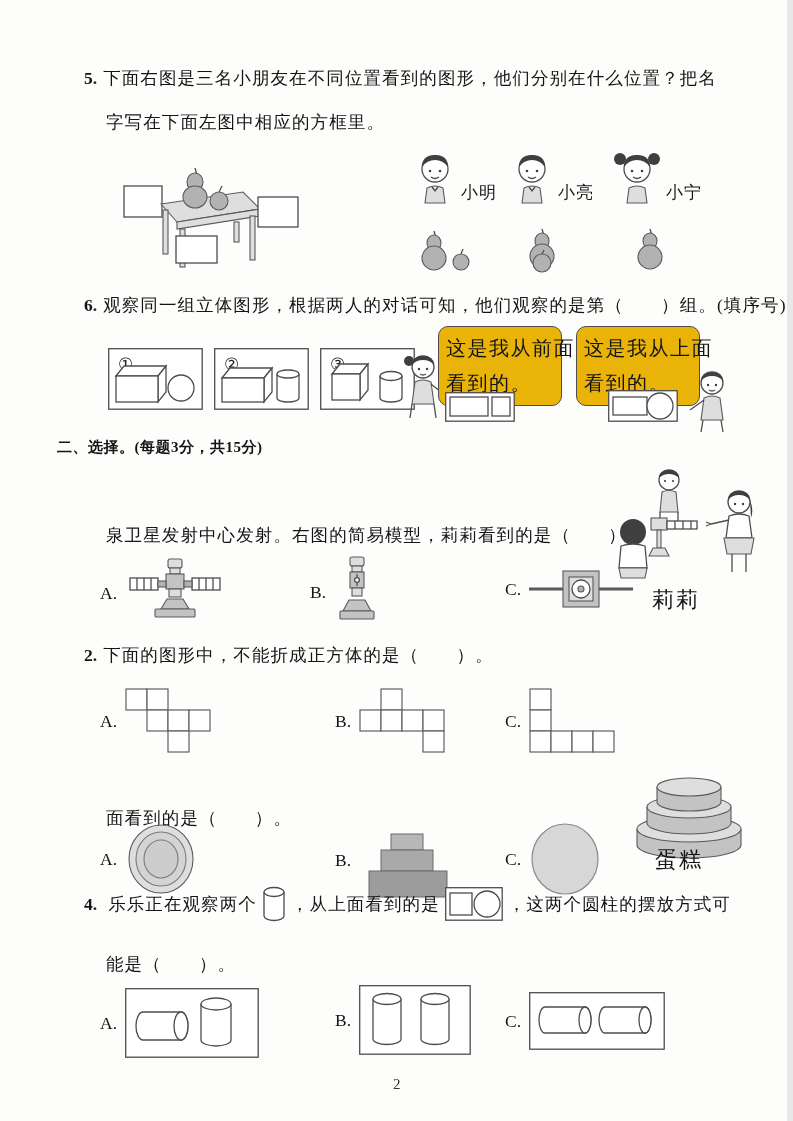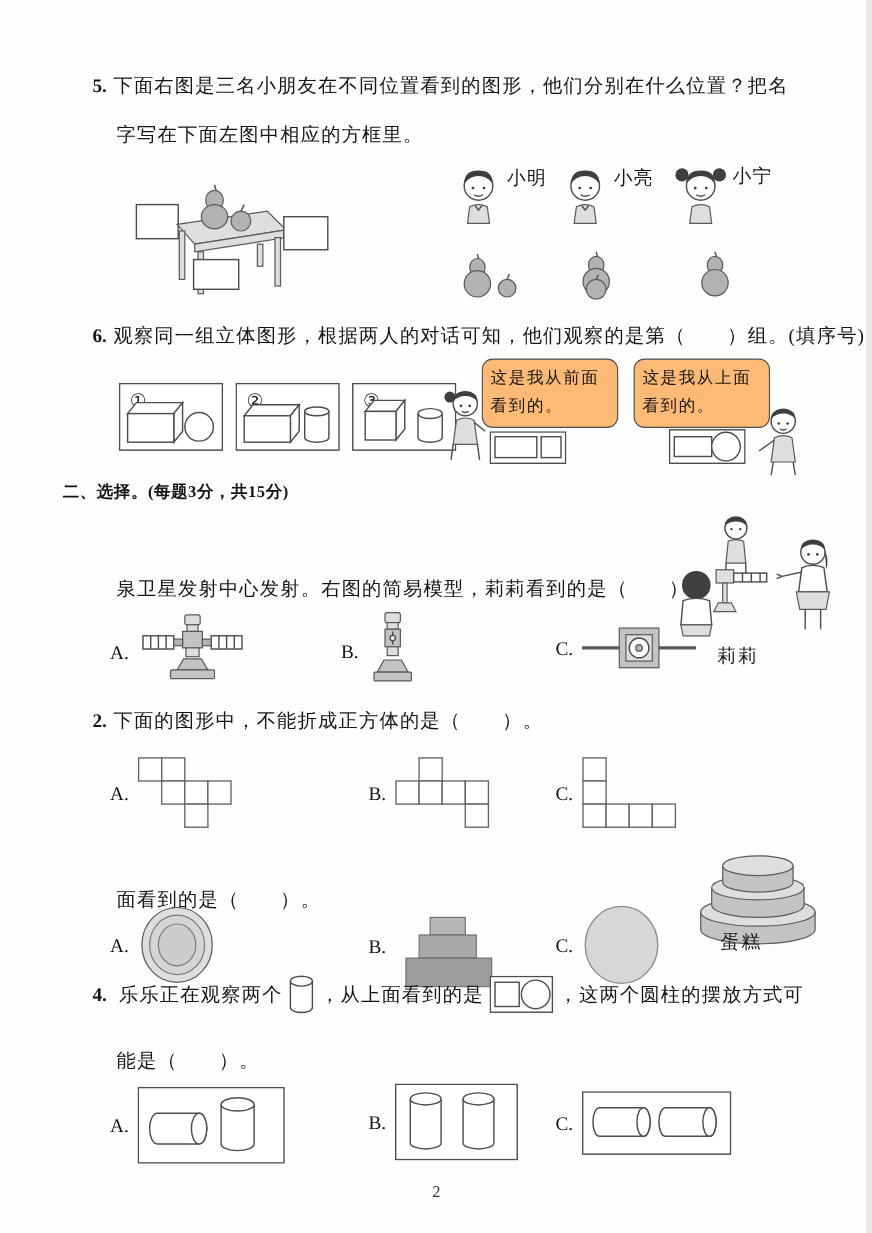--- a/index.html
+++ b/index.html
@@ -3,27 +3,27 @@
 <meta charset="utf-8">
 <style>
   html,body{margin:0;padding:0;background:#e8e8e8;}
   .page{position:relative;width:787px;height:1121px;background:#fdfdfc;overflow:hidden;
         font-family:"Liberation Serif","DejaVu Serif",serif;color:#141414;}
   .abs{position:absolute;}
   .qline{font-size:17.5px;letter-spacing:1.1px;white-space:nowrap;}
   .qnum{font-weight:bold;margin-right:6px;letter-spacing:0;}
   .sect{font-weight:bold;font-size:15px;letter-spacing:.5px;}
   .name-lbl{font-size:17px;letter-spacing:1px;}
-  .small-lbl{font-size:17px;letter-spacing:2px;}
-  .bubble{position:absolute;border:1.6px solid #4d4d4d;border-radius:10px;background:#fdba74;
-          padding:4px 7px;font-size:15px;line-height:1.75;letter-spacing:1.5px;white-space:nowrap;}
+  .small-lbl{font-size:22px;letter-spacing:2px;}
+  .bubble{position:absolute;border:1.6px solid #4d4d4d;border-radius:10px;background:#eab308;
+          padding:4px 7px;font-size:20px;line-height:1.75;letter-spacing:1.5px;white-space:nowrap;}
   .optrow{display:flex;align-items:center;gap:8px;}
   .optletter{font-size:17.5px;}
   .pagenum{font-size:15px;color:#333;}
-  .childbox{display:flex;gap:4px;}
+  .childbox{display:flex;align-items:flex-end;gap:4px;}
   svg{display:block;}
   .st{stroke:#4d4d4d;stroke-width:1.3;fill:none;}
   .stw{stroke:#4d4d4d;stroke-width:1.3;fill:#fff;}
   .g1{stroke:#5a5a5a;stroke-width:1.1;fill:#c3c3c3;}
   .g2{stroke:#5a5a5a;stroke-width:1.1;fill:#b2b2b2;}
   .g3{stroke:#5a5a5a;stroke-width:1.1;fill:#dedede;}
   .dk{fill:#3f3f3f;stroke:none;}
   .cell{stroke:#606060;stroke-width:1.2;fill:#fff;}
   .q4line{display:flex;align-items:center;gap:5px;font-size:17.5px;letter-spacing:1.1px;white-space:nowrap;}
 </style>

